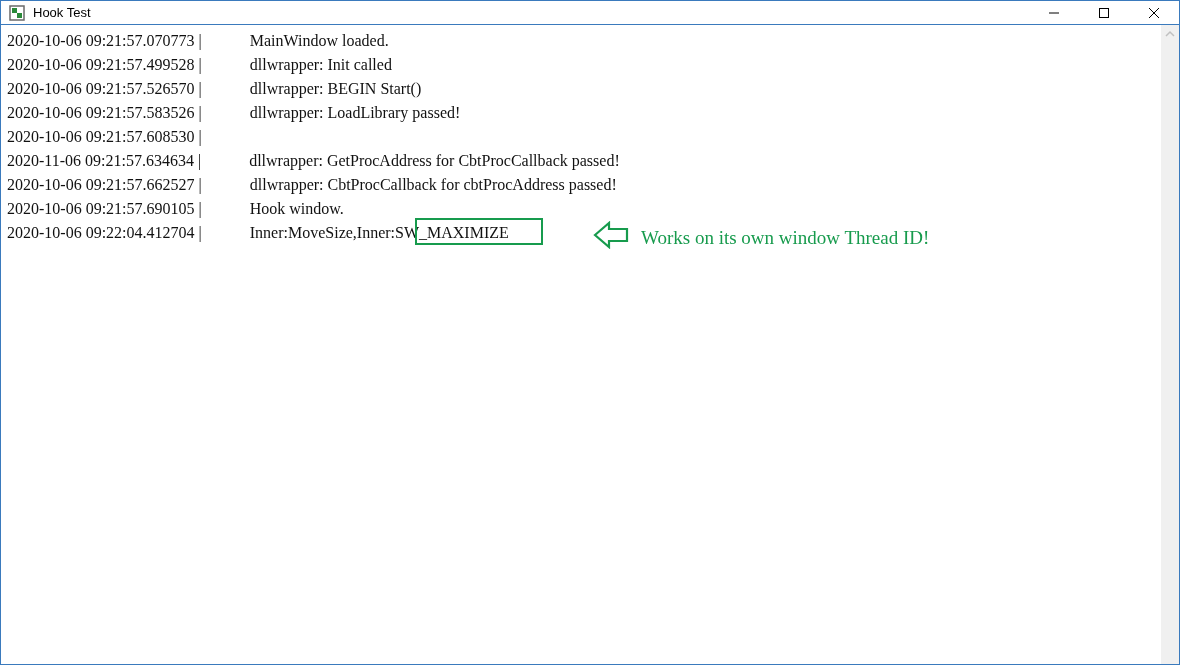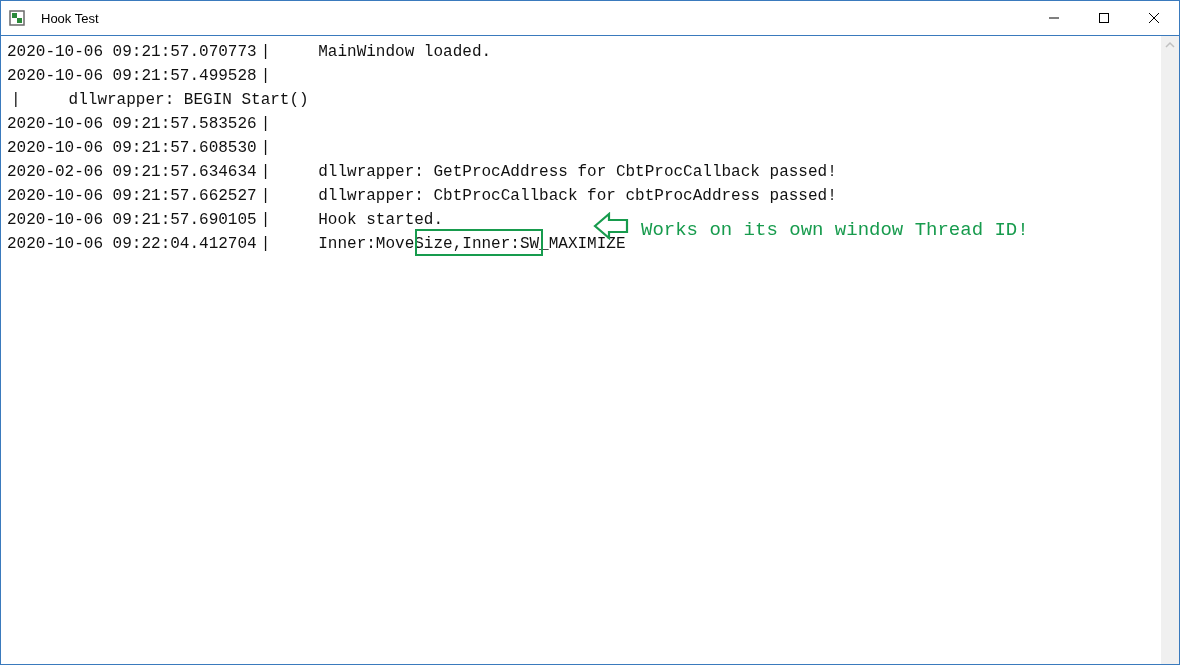--- a/index.html
+++ b/index.html
@@ -16,28 +16,27 @@
     }
     .window {
       width: 1180px;
       height: 665px;
       border: 1px solid #3a7abd;
       display: flex;
       flex-direction: column;
       position: relative;
     }
     .titlebar {
-      height: 35px;
+      height: 24px;
       background: #fff;
       display: flex;
       align-items: center;
       padding-left: 8px;
       border-bottom: 1px solid #3a7abd;
       flex-shrink: 0;
-      gap: 8px;
     }
     .app-icon {
       width: 16px;
       height: 16px;
       margin-right: 8px;
       display: flex;
       align-items: center;
       justify-content: center;
     }
     .app-icon svg {
@@ -71,21 +70,21 @@
       overflow: hidden;
       position: relative;
     }
     .log-area {
       flex: 1;
       padding: 4px 6px;
       font-size: 16px;
       color: #111;
       line-height: 24px;
       position: relative;
-      font-family: Liberation Mono, monospace;
+      font-family: Liberation Serif, serif;
     }
     .log-line {
       white-space: nowrap;
       display: flex;
     }
     .ts {
       display: inline-block;
     }
     .sep {
       padding: 0 4px;
@@ -170,57 +169,60 @@
   <div class="client-area">
     <div class="log-area">
       <div class="log-line">
         <span class="ts">2020-10-06 09:21:57.070773</span>
         <span class="sep">|</span>
         <span class="msg">MainWindow loaded.</span>
       </div>
       <div class="log-line">
         <span class="ts">2020-10-06 09:21:57.499528</span>
         <span class="sep">|</span>
-      </div>
-      <div class="log-line">
+        <span class="msg">dllwrapper: Init called</span>
+      </div>
+      <div class="log-line">
+        <span class="ts">2020-10-06 09:21:57.526570</span>
         <span class="sep">|</span>
         <span class="msg">dllwrapper: BEGIN Start()</span>
       </div>
       <div class="log-line">
         <span class="ts">2020-10-06 09:21:57.583526</span>
         <span class="sep">|</span>
+        <span class="msg">dllwrapper: LoadLibrary passed!</span>
       </div>
       <div class="log-line">
         <span class="ts">2020-10-06 09:21:57.608530</span>
         <span class="sep">|</span>
       </div>
       <div class="log-line">
-        <span class="ts">2020-02-06 09:21:57.634634</span>
+        <span class="ts">2020-11-06 09:21:57.634634</span>
         <span class="sep">|</span>
         <span class="msg">dllwrapper: GetProcAddress for CbtProcCallback passed!</span>
       </div>
       <div class="log-line">
         <span class="ts">2020-10-06 09:21:57.662527</span>
         <span class="sep">|</span>
         <span class="msg">dllwrapper: CbtProcCallback for cbtProcAddress passed!</span>
       </div>
       <div class="log-line">
         <span class="ts">2020-10-06 09:21:57.690105</span>
         <span class="sep">|</span>
-        <span class="msg">Hook started.</span>
+        <span class="msg">Hook window.</span>
       </div>
       <div class="log-line">
         <span class="ts">2020-10-06 09:22:04.412704</span>
         <span class="sep">|</span>
         <span class="msg">Inner:MoveSize,Inner:SW_MAXIMIZE</span>
       </div>
 
       <div class="highlight-box" style="left:414px; top:193px; width:128px; height:27px;"></div>
 
-      <div class="annotation" style="left:592px; top:176px;">
+      <div class="annotation" style="left:592px; top:196px;">
         <span class="annotation-arrow">
           <svg width="36" height="28" viewBox="0 0 36 28">
             <path d="M 2 14 L 16 2 L 16 8 L 34 8 L 34 20 L 16 20 L 16 26 Z" fill="none" stroke="#179b4d" stroke-width="2.2" stroke-linejoin="miter"></path>
           </svg>
         </span>
         <span class="annotation-text">Works on its own window Thread ID!</span>
       </div>
     </div>
 
     <div class="scrollbar">

